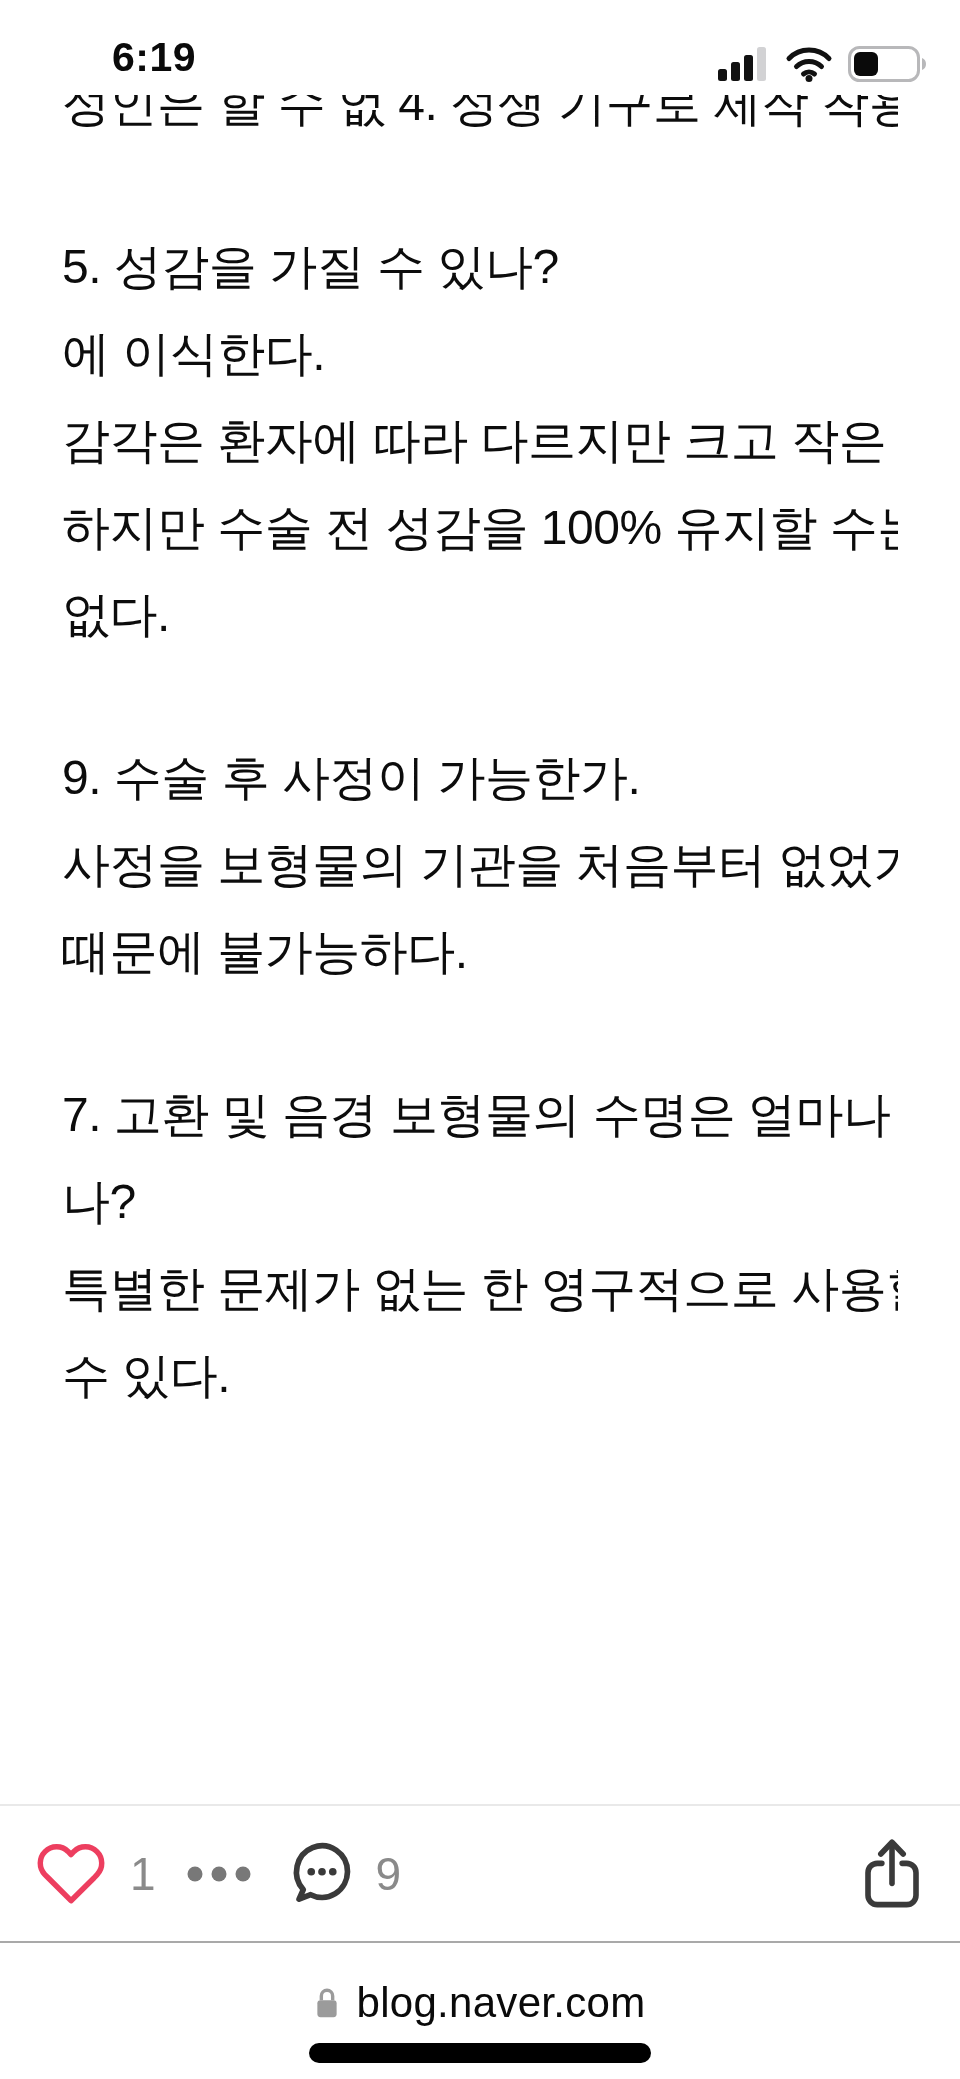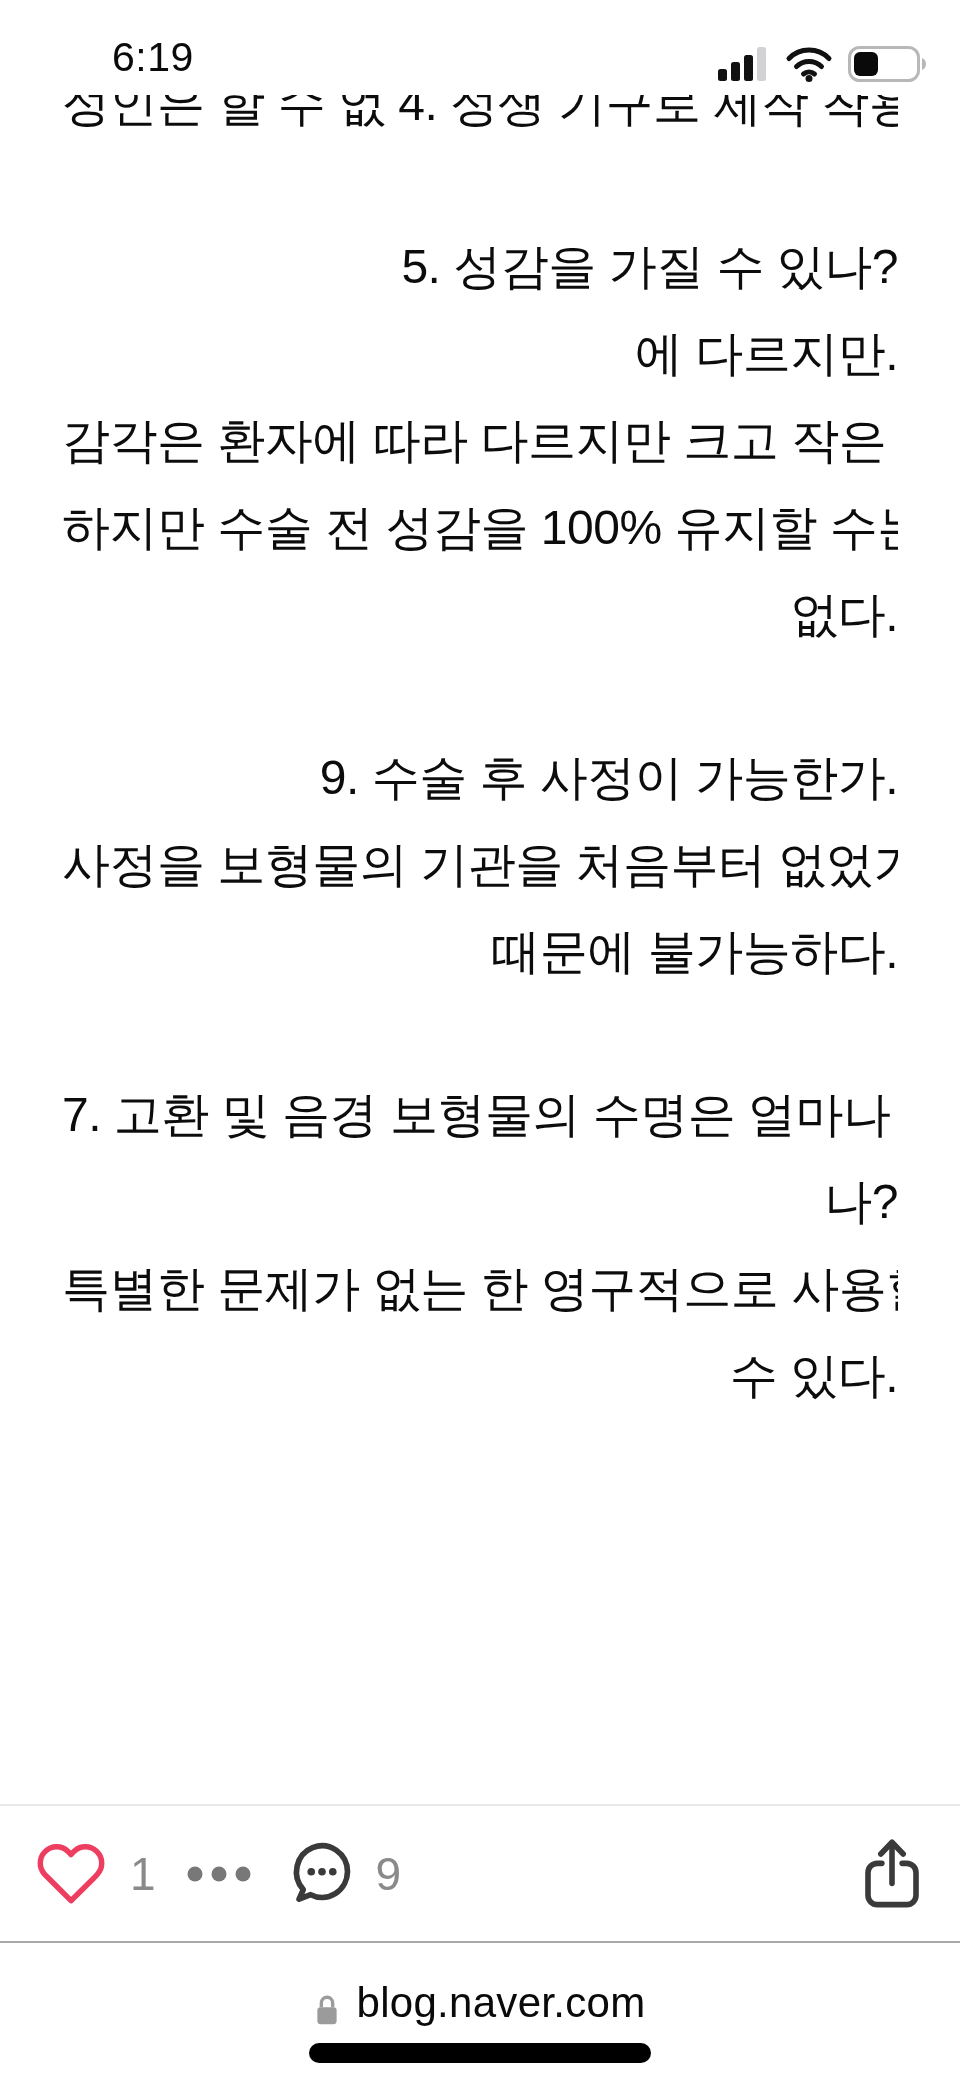--- a/index.html
+++ b/index.html
@@ -2,47 +2,47 @@
 <html><head>
 <meta charset="utf-8">
 <style>
   html,body{margin:0;padding:0;background:#ffffff;}
   .screen{
     position:relative;width:960px;height:2079px;background:#ffffff;overflow:hidden;
     font-family:"Liberation Sans", sans-serif;color:#0c0c0c;
   }
   
   .status-bar{position:absolute;top:0;left:0;right:0;height:95px;background:#ffffff;z-index:5;}
-  .status-time{position:absolute;left:112px;top:34px;font-size:41px;font-weight:400;letter-spacing:0.5px;color:#0a0a0a;}
+  .status-time{position:absolute;left:112px;top:34px;font-size:41px;font-weight:700;letter-spacing:0.5px;color:#0a0a0a;}
   .status-icons{position:absolute;right:32px;top:46px;display:flex;align-items:center;gap:15px;}
   
   .content{
     position:absolute;top:95px;left:62px;width:836px;height:1711px;overflow:hidden;
   }
   .post-body{margin-top:-35px;font-size:48px;line-height:87px;letter-spacing:-0.5px;color:#0c0c0c;}
   .post-body p{margin:0;white-space:nowrap;}
-  .section + .section{margin-top:76px;text-align:right;}
+  .section + .section{margin-top:76px;}
   
   .action-bar{
     position:absolute;top:1804px;left:0;right:0;height:137px;border-top:2px solid #e9e9e9;
     display:flex;align-items:center;padding:0 36px;box-sizing:border-box;background:#ffffff;
   }
   .count{font-size:46px;color:#8a8a8a;}
   .like-count{margin-left:24px;}
   .more-dots{margin-left:30px;display:flex;align-items:center;}
   .comment-btn{margin-left:36px;}
   .comment-count{margin-left:20px;}
   .bar-spacer{flex:1;}
   .icon-btn{display:flex;align-items:center;justify-content:center;background:none;border:none;padding:0;cursor:pointer;}
   
   .url-bar{
     position:absolute;top:1941px;left:0;right:0;height:138px;border-top:2px solid #a9a9a9;background:#ffffff;
     box-sizing:border-box;
   }
-  .url-row{display:flex;align-items:flex-end;justify-content:center;gap:16px;margin-top:36px;}
+  .url-row{display:flex;align-items:center;justify-content:center;gap:16px;margin-top:36px;}
   .url-text{font-size:42px;color:#0a0a0a;font-weight:400;letter-spacing:0.3px;}
   .home-indicator{
     position:absolute;left:50%;transform:translateX(-50%);bottom:16px;
     width:342px;height:20px;border-radius:12px;background:#000000;
   }
 </style>
 </head>
 <body>
 
 <div class="screen">
@@ -73,21 +73,21 @@
     </div>
   </div>
 
   <div class="content">
     <div class="post-body">
       <div class="section">
           <p>성인은 할 수 없 4. 성생 기구로 제작 착용 가</p>
         </div>
       <div class="section">
           <p>5. 성감을 가질 수 있나?</p>
-          <p>에 다르지만.</p>
+          <p>에 이식한다.</p>
           <p>감각은 환자에 따라 다르지만 크고 작은 성</p>
           <p>하지만 수술 전 성감을 100% 유지할 수는</p>
           <p>없다.</p>
         </div>
       <div class="section">
           <p>9. 수술 후 사정이 가능한가.</p>
           <p>사정을 보형물의 기관을 처음부터 없었기</p>
           <p>때문에 불가능하다.</p>
         </div>
       <div class="section">

